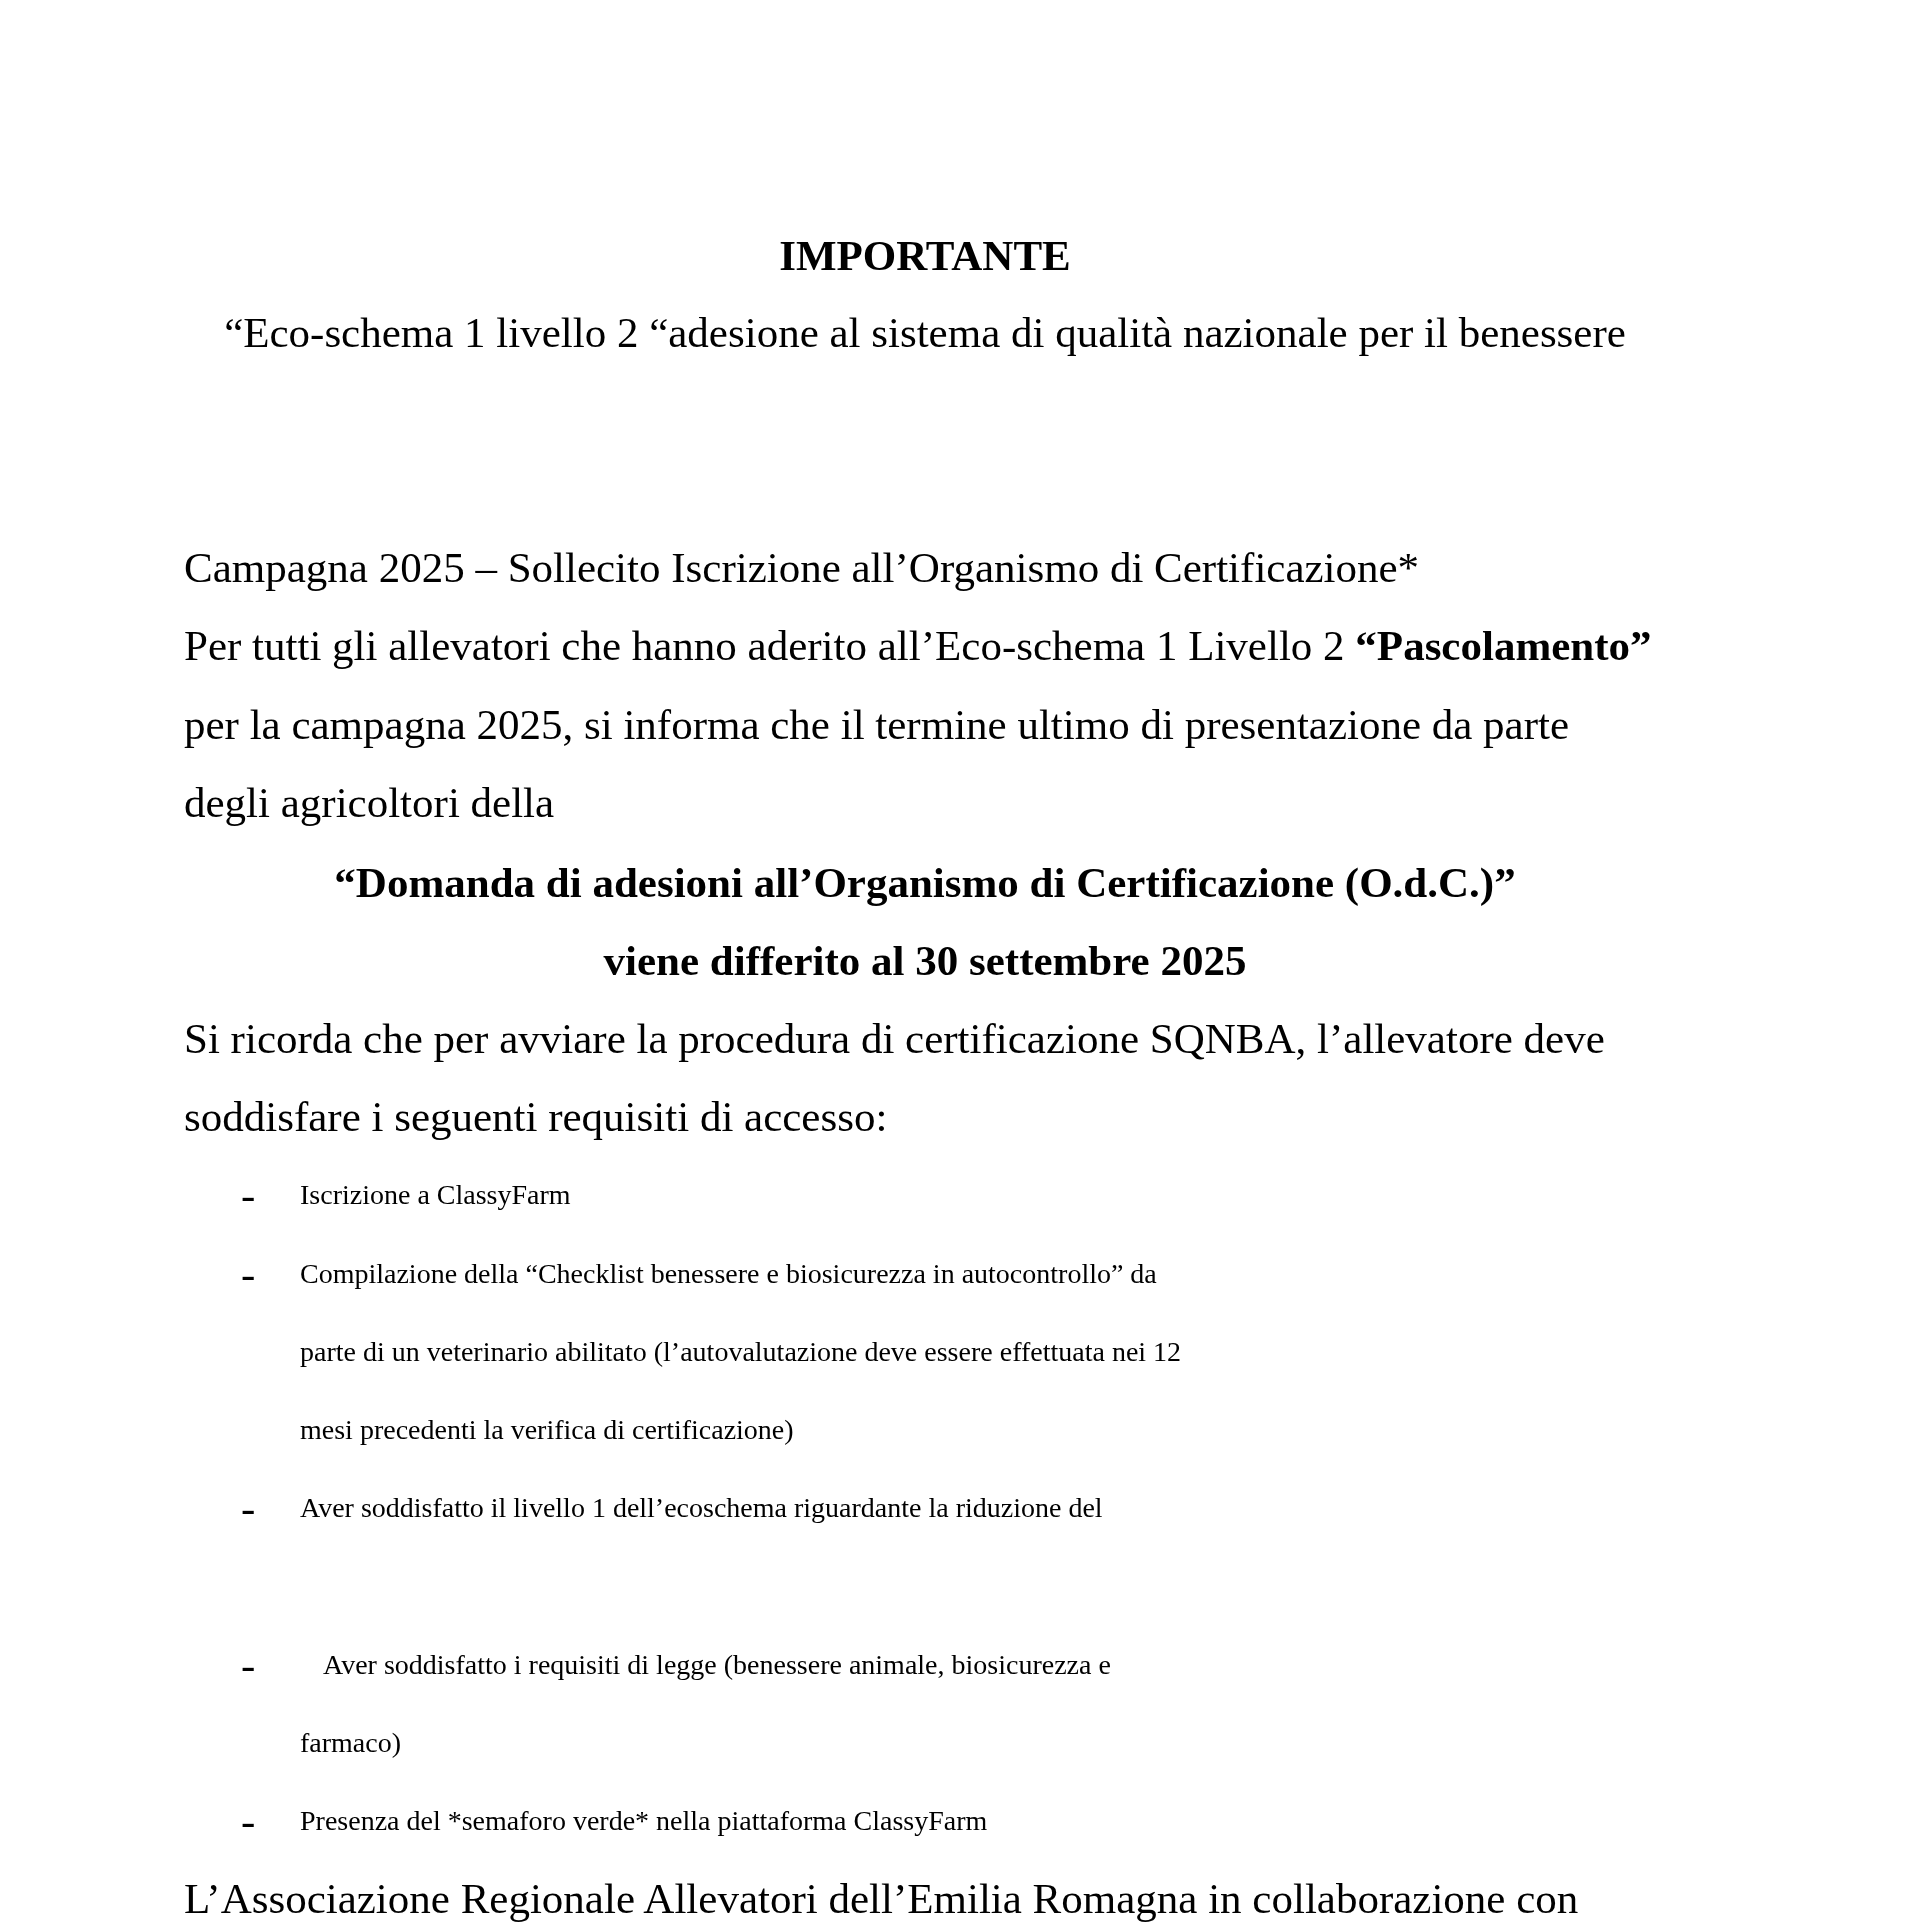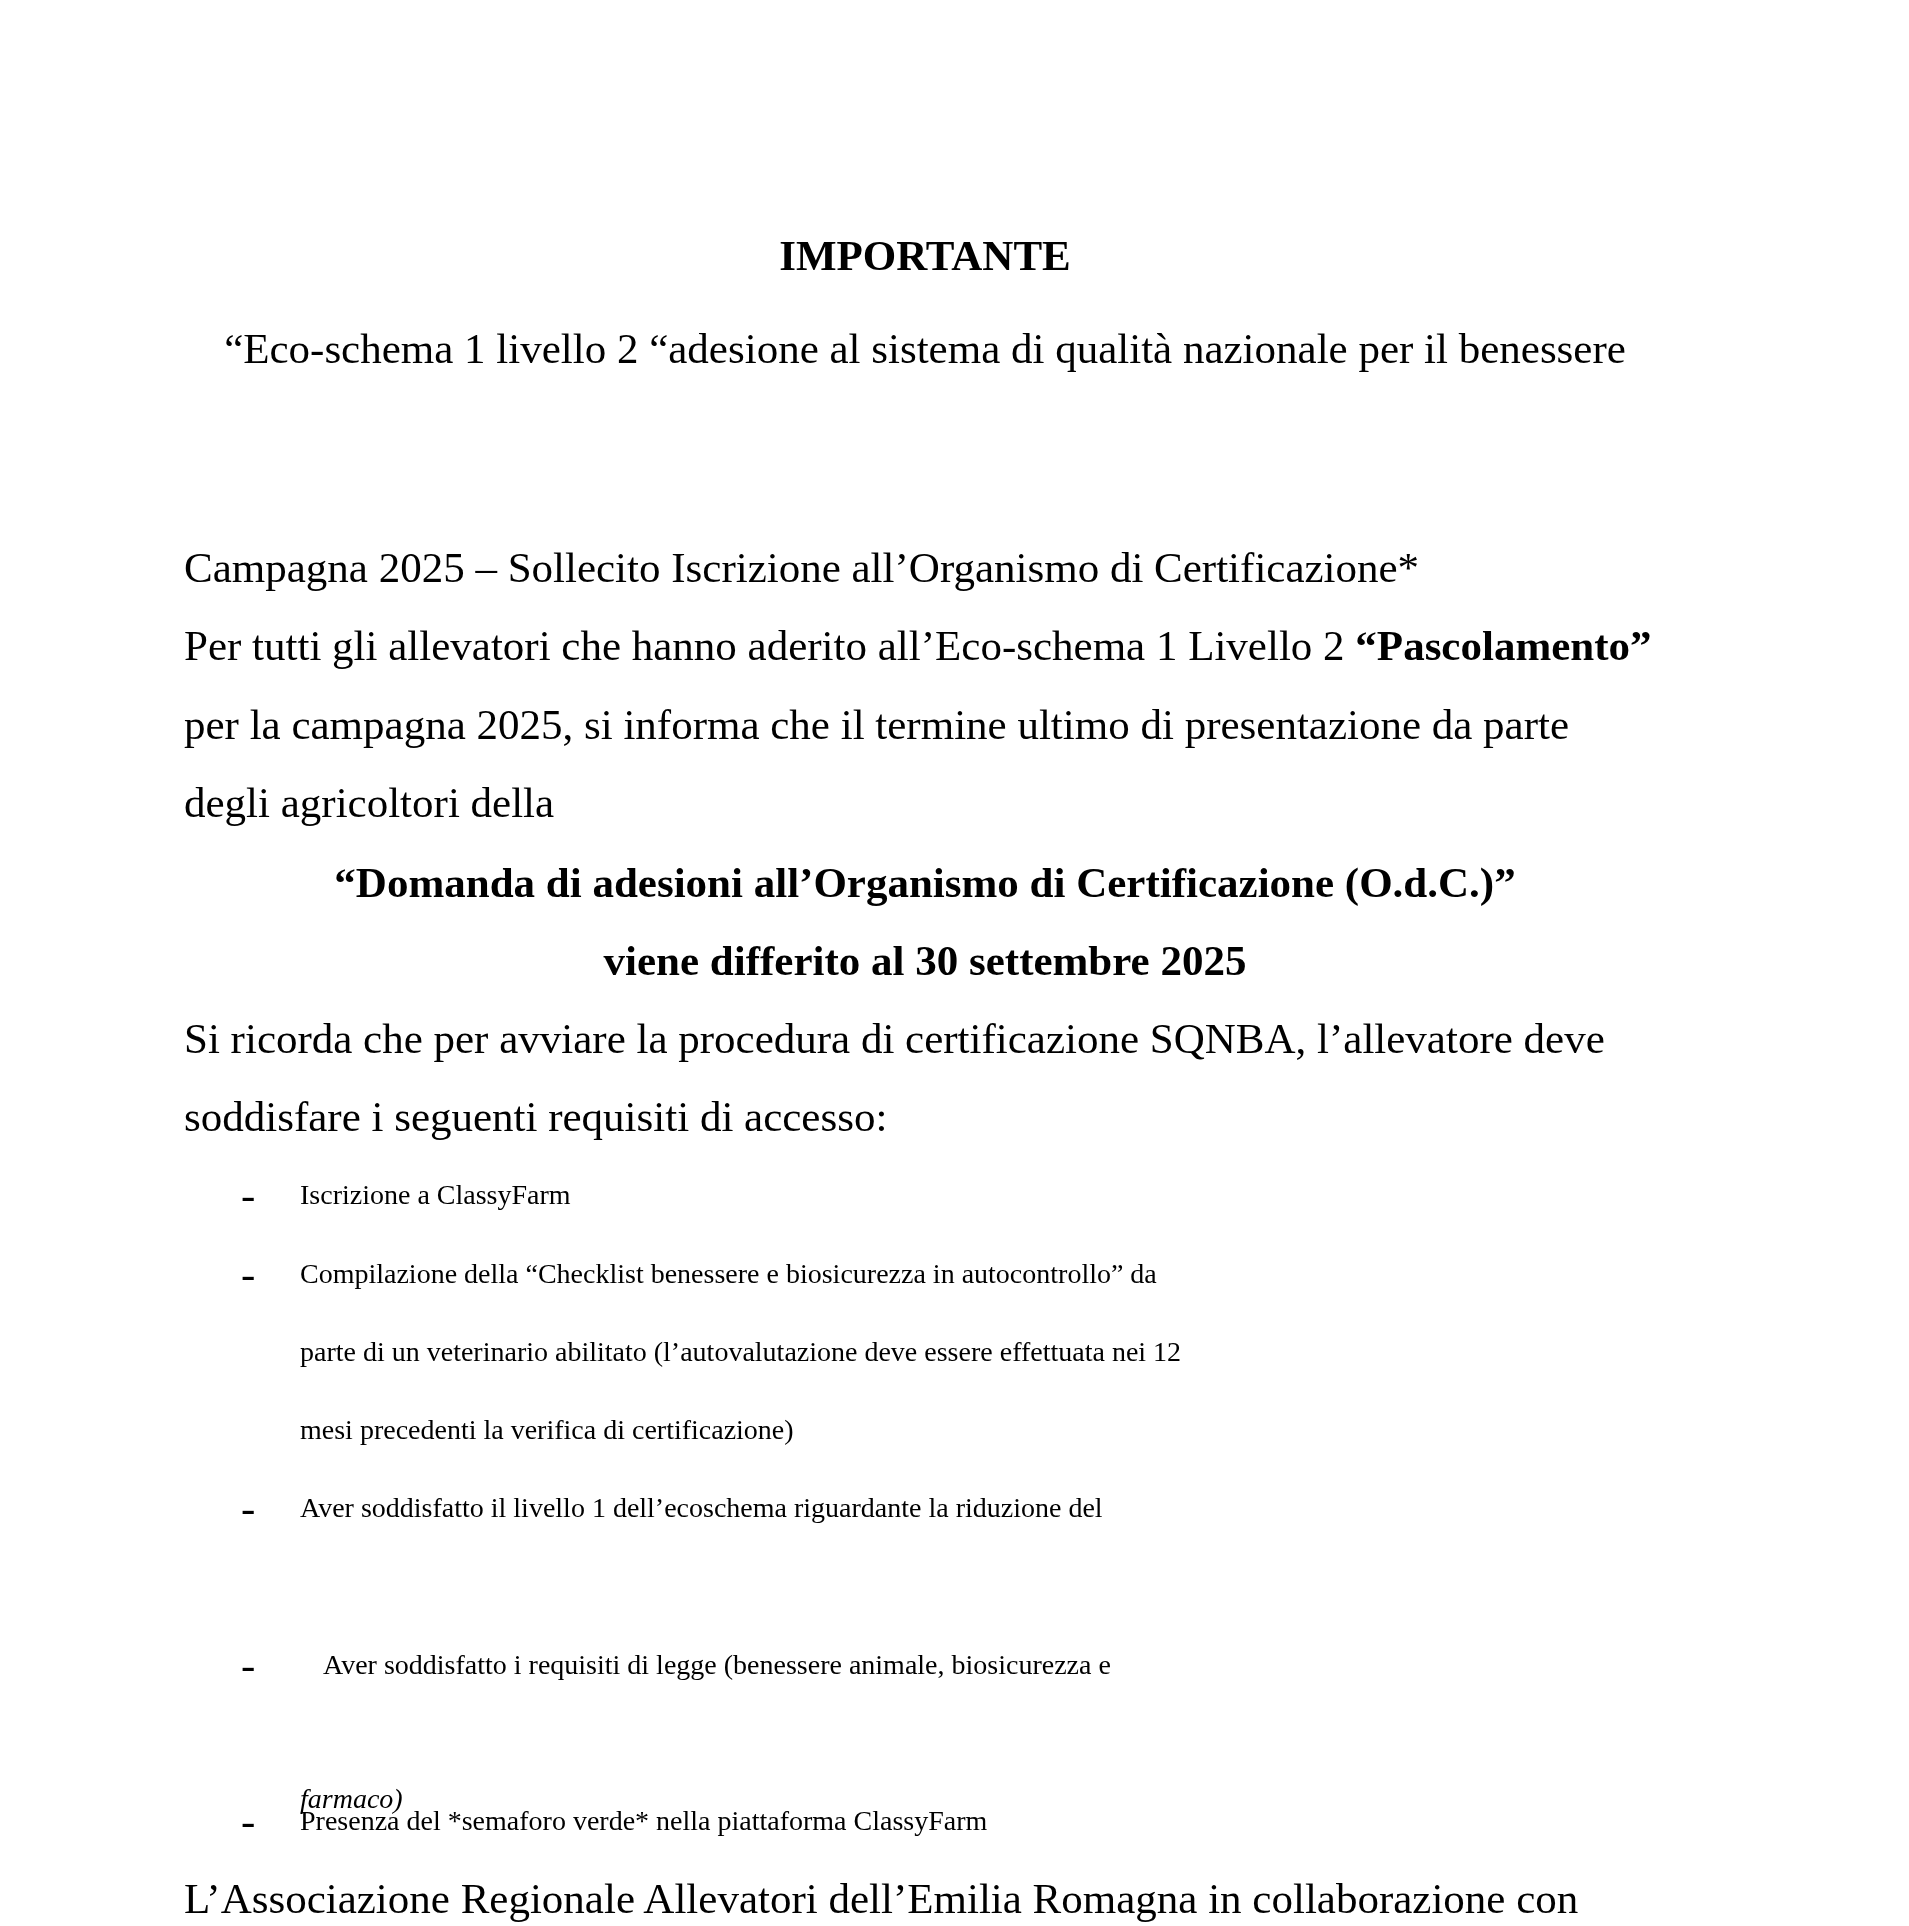--- a/index.html
+++ b/index.html
@@ -23,21 +23,21 @@
     .bold { font-weight: bold; }
     .dash { position: absolute; left: 241px; font-size: 43px; line-height: 54px; }
     .item { position: absolute; left: 300px; font-size: 28px; line-height: 54px; white-space: nowrap; }
   </style>
 </head>
 <body>
 
 <div class="page">
 
   <div class="line center bold" style="top:229px;">IMPORTANTE</div>
-  <div class="line center" style="top:306px;margin-top:16px;">“Eco-schema 1 livello 2 “adesione al sistema di qualità nazionale per il benessere</div>
+  <div class="line center" style="top:306px;">“Eco-schema 1 livello 2 “adesione al sistema di qualità nazionale per il benessere</div>
 
   <div class="line left" style="top:541px;">Campagna 2025 – Sollecito Iscrizione all’Organismo di Certificazione*</div>
 
   <div class="line left" style="top:619px;">
     <span>Per tutti gli allevatori che hanno aderito all’Eco-schema 1 Livello 2 </span><span class="bold">“Pascolamento”</span>
   </div>
   <div class="line left" style="top:698px;">per la campagna 2025, si informa che il termine ultimo di presentazione da parte</div>
   <div class="line left" style="top:776px;">degli agricoltori della</div>
 
   <div class="line center bold" style="top:856px;">“Domanda di adesioni all’Organismo di Certificazione (O.d.C.)”</div>
@@ -52,21 +52,21 @@
   <div class="dash" style="top:1247px;">-</div>
   <div class="item" style="top:1247px;">Compilazione della “Checklist benessere e biosicurezza in autocontrollo” da</div>
   <div class="item" style="top:1325px;">parte di un veterinario abilitato (l’autovalutazione deve essere effettuata nei 12</div>
   <div class="item" style="top:1403px;">mesi precedenti la verifica di certificazione)</div>
 
   <div class="dash" style="top:1481px;">-</div>
   <div class="item" style="top:1481px;">Aver soddisfatto il livello 1 dell’ecoschema riguardante la riduzione del</div>
 
   <div class="dash" style="top:1638px;">-</div>
   <div class="item" style="top:1638px;margin-left:23px;">Aver soddisfatto i requisiti di legge (benessere animale, biosicurezza e</div>
-  <div class="item" style="top:1772px;font-style:italic;">farmaco)</div>
+  <div class="item" style="top:1716px;">farmaco)</div>
 
   <div class="dash" style="top:1794px;">-</div>
   <div class="item" style="top:1794px;">Presenza del *semaforo verde* nella piattaforma ClassyFarm</div>
 
   <div class="line left" style="top:1872px;">L’Associazione Regionale Allevatori dell’Emilia Romagna in collaborazione con</div>
 
 </div>
 
 
 </body></html>

